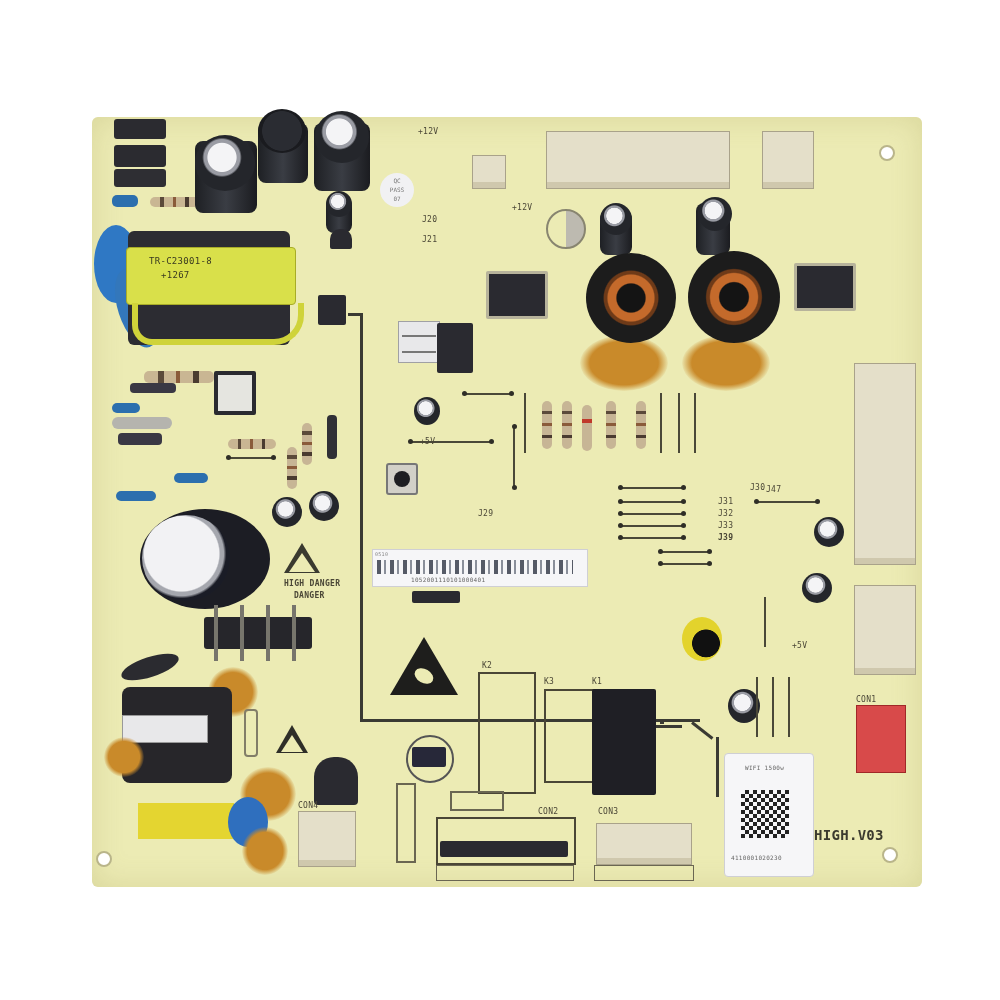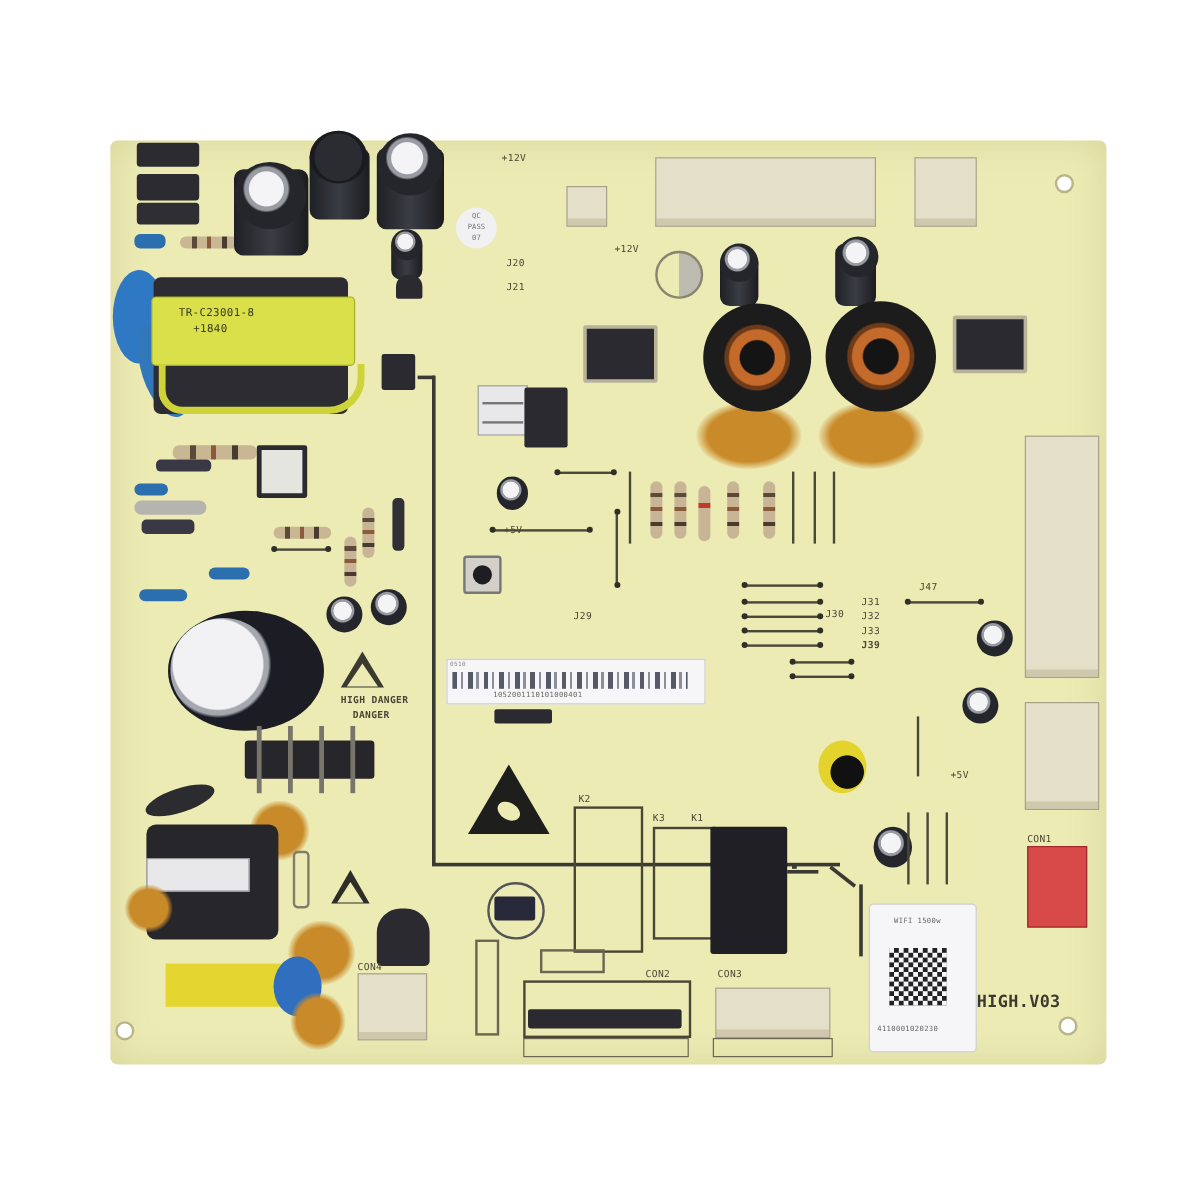--- a/index.html
+++ b/index.html
@@ -55,21 +55,21 @@
     <div>QC</div>
     <div>PASS</div>
     <div>07</div>
   </div>
 
   <div class="abs" style="left:2px;top:108px;width:44px;height:78px;border-radius:50%;background:#2f78c4;"></div>
   <div class="abs" style="left:26px;top:150px;width:38px;height:82px;border-radius:50%;background:#3377bb;transform:rotate(-18deg);"></div>
   <div class="abs" style="left:36px;top:114px;width:162px;height:114px;background:#2c2c32;border-radius:6px;"></div>
   <div class="abs" style="left:34px;top:130px;width:168px;height:56px;background:#d9e04a;border-radius:4px;border:1px solid #a8ac28;">
     <div class="silk" style="left:22px;top:8px;font-size:9px;color:#3a3a20;">TR-C23001-8</div>
-    <div class="silk" style="left:34px;top:22px;font-size:9px;color:#3a3a20;">+1840</div>
+    <div class="silk" style="left:34px;top:22px;font-size:9px;color:#3a3a20;">+1267</div>
   </div>
   <div class="abs" style="left:40px;top:186px;width:160px;height:36px;border-radius:0 0 30px 20px;border:6px solid #cfd33a;border-top:none;"></div>
 
   <div class="chip" style="left:226px;top:178px;width:28px;height:30px;"></div>
 
   <div class="trace" style="left:256px;top:196px;width:14px;height:3px;"></div>
   <div class="trace" style="left:268px;top:196px;width:3px;height:408px;"></div>
   <div class="trace" style="left:268px;top:602px;width:340px;height:3px;"></div>
   <div class="trace" style="left:568px;top:604px;width:4px;height:3px;"></div>
   <div class="trace" style="left:600px;top:604px;width:26px;height:3px;transform:rotate(38deg);transform-origin:left;"></div>
@@ -214,28 +214,28 @@
     <div class="abs" style="left:16px;top:36px;width:48px;height:48px;background:repeating-conic-gradient(#222 0 25%,#f6f6f8 0 50%) 0 0/8px 8px;"></div>
     <div class="silk" style="left:6px;top:100px;font-size:6px;color:#666;">4110001020230</div>
   </div>
   <div class="silk silk-lg" style="left:722px;top:710px;font-size:14px;">HIGH.V03</div>
 
   <div class="silk" style="left:326px;top:10px;">+12V</div>
   <div class="silk" style="left:328px;top:320px;">+5V</div>
   <div class="silk" style="left:420px;top:86px;">+12V</div>
   <div class="silk" style="left:700px;top:524px;">+5V</div>
 
-  <div class="silk" style="left:596px;top:366px;margin-top:24px;">J30</div>
+  <div class="silk" style="left:658px;top:366px;">J30</div>
   <div class="silk" style="left:626px;top:380px;">J31</div>
   <div class="silk" style="left:626px;top:392px;">J32</div>
   <div class="silk" style="left:626px;top:404px;">J33</div>
   <div class="silk" style="left:626px;top:416px;font-weight:bold;">J39</div>
   <div class="silk" style="left:674px;top:368px;">J47</div>
   <div class="silk" style="left:386px;top:392px;">J29</div>
   <div class="silk" style="left:330px;top:98px;">J20</div>
   <div class="silk" style="left:330px;top:118px;">J21</div>
-  <div class="silk" style="left:484px;top:560px;">K1</div>
+  <div class="silk" style="left:500px;top:560px;">K1</div>
   <div class="silk" style="left:390px;top:544px;">K2</div>
   <div class="silk" style="left:452px;top:560px;">K3</div>
   <div class="silk" style="left:446px;top:690px;">CON2</div>
   <div class="silk" style="left:506px;top:690px;">CON3</div>
   <div class="silk" style="left:206px;top:684px;">CON4</div>
 </div>
 
 </body></html>

